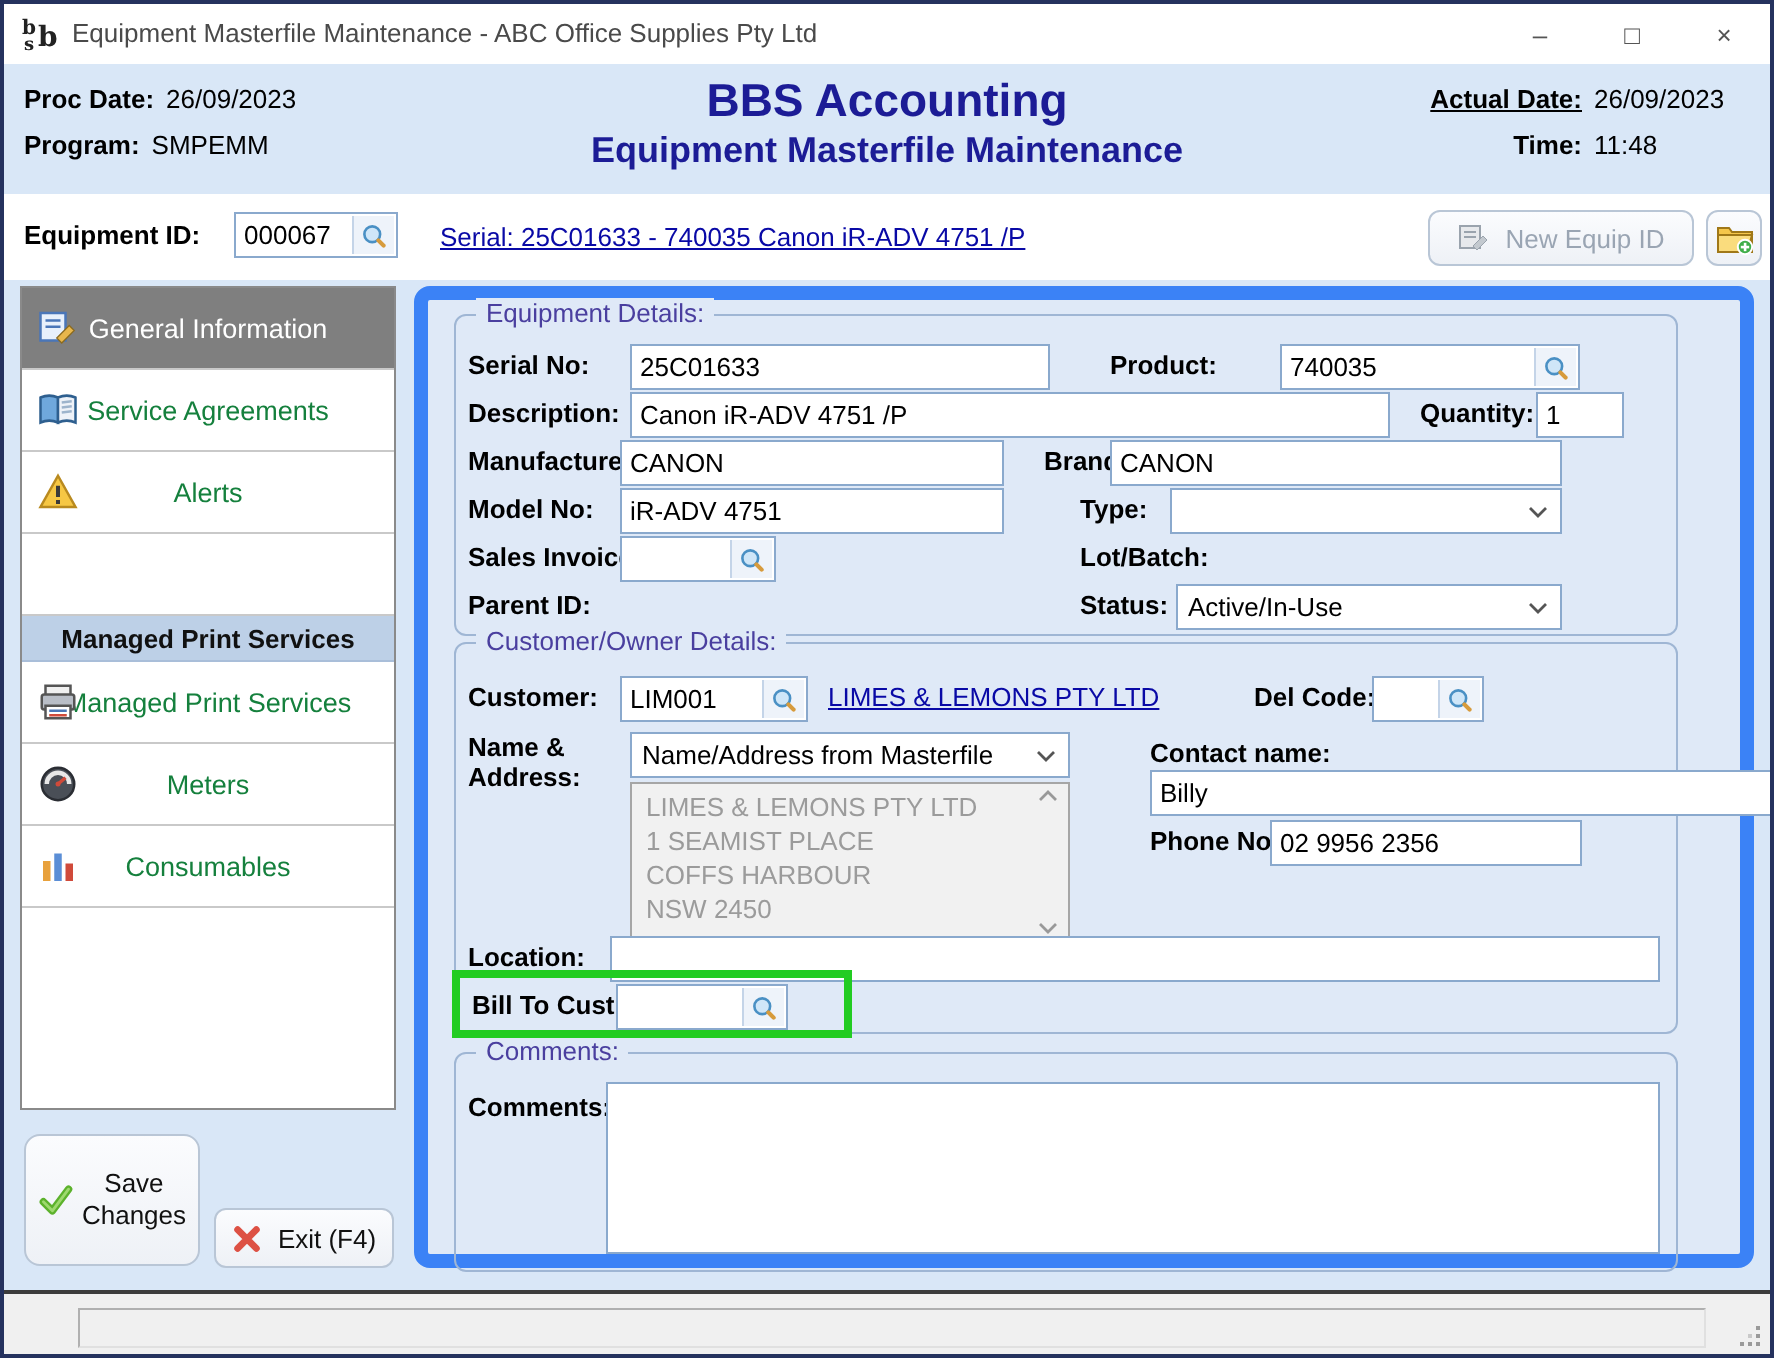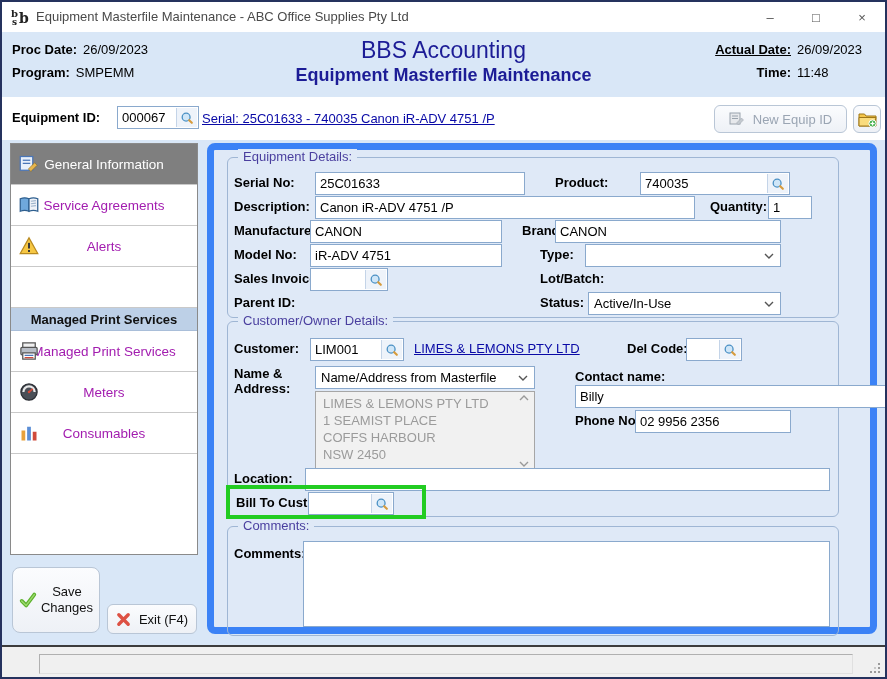--- a/index.html
+++ b/index.html
@@ -18,46 +18,46 @@
   
   .header { position:absolute; left:0; top:30px; width:100%; height:65px; background:#d9e7f7; }
   .hdr-pair { position:absolute; font-size:13px; color:#000; white-space:nowrap; }
   .hdr-pair b { font-weight:bold; }
   .hdr-left1 { left:10px; top:10px; }
   .hdr-left2 { left:10px; top:33px; }
   .hdr-right1 { right:10px; top:10px; text-align:right;text-decoration:underline; }
   .hdr-right2 { right:10px; top:33px; text-align:right; }
   .hdr-pair .val { display:inline-block; min-width:78px; text-align:left; margin-left:6px; }
   .app-title { position:absolute; left:0; top:5px; width:100%; text-align:center;
-               font-size:23px; font-weight:normal; color:#1c1c96; }
+               font-size:23px; font-weight:bold; color:#1c1c96; }
   .screen-title { position:absolute; left:0; top:33px; width:100%; text-align:center;
                font-size:18px; font-weight:bold; color:#1c1c96; }
   
   .equipbar { position:absolute; left:0; top:95px; width:100%; height:43px; background:#fff; }
   .lbl { font-size:13px; font-weight:bold; color:#000; white-space:nowrap; }
   .equip-label { position:absolute; left:10px; top:13px; }
   .inputbox { position:absolute; height:23px; border:1px solid #8aa9cd; background:#fff;
               font-size:13px; color:#000; display:flex; align-items:center; padding:0 4px; overflow:hidden; }
   .inputbox input { border:none; outline:none; width:100%; font:13px "Liberation Sans",sans-serif; background:transparent; }
   .mag { position:absolute; right:1px; top:1px; width:21px; height:19px; display:flex; align-items:center;
          justify-content:center; background:#eef3fa; border-left:1px solid #c4d4e8; }
   .with-mag input { padding-right:20px; }
   .equip-input { left:115px; top:9px; width:82px; }
-  .serial-link { position:absolute; left:200px; top:14px; font-size:13px; color:#0909a6;
+  .serial-link { position:absolute; left:218px; top:14px; font-size:13px; color:#0909a6;
                  text-decoration:underline; cursor:pointer; white-space:nowrap; }
   .btn { border:1px solid #b9c6d6; border-radius:6px; background:linear-gradient(#fbfcfe,#eef1f6);
          display:flex; align-items:center; justify-content:center; gap:8px; font-size:13px; cursor:pointer; }
   .btn-newequip { position:absolute; left:712px; top:8px; width:133px; height:28px; color:#9aa5b3; }
   .btn-folder { position:absolute; left:851px; top:8px; width:28px; height:28px; }
   
   .sidebar { position:absolute; left:8px; top:141px; width:188px; height:412px;
              background:#fff; border:1px solid #8a8a8a; }
   .side-item { position:relative; height:41px; border-bottom:1px solid #c9c9c9;
                display:flex; align-items:center; justify-content:center;
-               font-size:13.5px; color:#a21caf; cursor:pointer; }
+               font-size:13.5px; color:#15803d; cursor:pointer; }
   .side-item .ico { position:absolute; left:8px; top:50%; transform:translateY(-50%); width:20px; height:20px; }
   .side-item.selected { background:#7f7f7f; color:#fff; }
   .side-spacer { height:41px; border-bottom:1px solid #c9c9c9; }
   .side-header { height:23px; background:#bdd0e7; border-bottom:1px solid #a9bed9;
                  display:flex; align-items:center; justify-content:center;
                  font-size:13px; font-weight:bold; color:#111; }
   
   .panel { position:absolute; left:205px; top:141px; width:670px; height:491px;
            border:7px solid #3b82f6; border-radius:8px; background:#dfe9f7; }
   .fieldset { position:absolute; border:1px solid #9fb6d4; border-radius:6px; }

